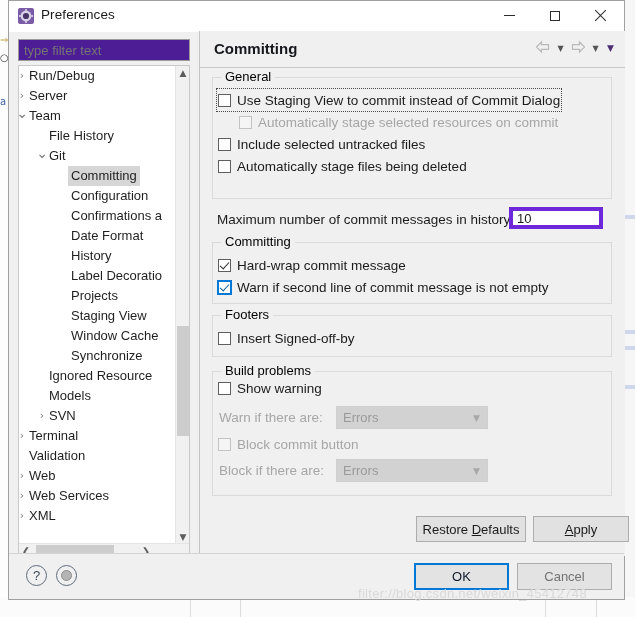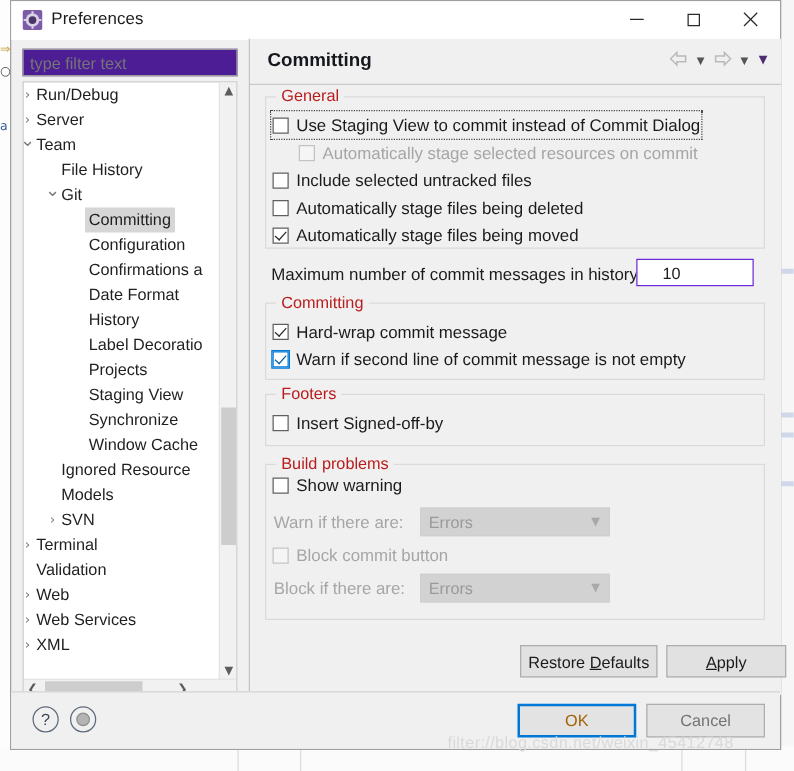--- a/index.html
+++ b/index.html
@@ -209,21 +209,21 @@
   .group {
     position: absolute;
     border: 1px solid #dadada;
     box-sizing: border-box;
   }
   .group > .glegend {
     position: absolute; left: 8px; top: -9px;
     background: #f0f0f0;
     padding: 0 4px;
     font-size: 13px;
-    color: #b91c1c;
+    color: #000000;
   }
 
   .row {
     position: absolute;
     height: 20px;
     display: flex;
     align-items: center;
     font-size: 13.5px;
     color: #1b1b1b;
     white-space: nowrap;
@@ -251,27 +251,27 @@
   .cb.focus.checked:after { border-color: #0b5fa4; }
   .cb.dis { border-color: #c3c3c3; background: #f5f5f5; }
 
   .focus-outline {
     outline: 1px dotted #4a4a4a;
     outline-offset: 1px;
   }
 
   .txtfield {
     height: 22px;
-    border: 1px solid #6d28d9;
+    border: 4px solid #6d28d9;
     background: #ffffff;
     box-sizing: border-box;
     font-family: "Liberation Sans", sans-serif;
     font-size: 13px;
     color: #1b1b1b;
-    padding: 0 20px;
+    padding: 0 4px;
     outline: none;
   }
 
   .combo {
     height: 23px;
     border: 1px solid #cfcfcf;
     background: #d2d2d2;
     box-sizing: border-box;
     display: flex; align-items: center;
     font-size: 13px;
@@ -320,21 +320,21 @@
     background: #b4b4b4; border: 1px solid #8d8d8d;
     box-sizing: border-box;
   }
   #ok-button {
     position: absolute; right: 115px; top: 9px;
     width: 95px; height: 27px;
     border: 2px solid #0078d7;
     background: #e3e3e3;
     box-sizing: border-box;
     display: flex; align-items: center; justify-content: center;
-    font-size: 13px; color: #a16207;
+    font-size: 13px; color: #0f172a;
   }
   #cancel-button {
     position: absolute; right: 12px; top: 9px;
     width: 95px; height: 27px;
     border: 1px solid #adadad;
     background: #e3e3e3;
     box-sizing: border-box;
     display: flex; align-items: center; justify-content: center;
     font-size: 13px; color: #737373;
   }
@@ -441,24 +441,24 @@
           <div class="tnode">
             <span class="tlabel" style="left: 49px;">Label Decoratio</span>
           </div>
           <div class="tnode">
             <span class="tlabel" style="left: 49px;">Projects</span>
           </div>
           <div class="tnode">
             <span class="tlabel" style="left: 49px;">Staging View</span>
           </div>
           <div class="tnode">
+            <span class="tlabel" style="left: 49px;">Window Cache</span>
+          </div>
+          <div class="tnode">
             <span class="tlabel" style="left: 49px;">Synchronize</span>
-          </div>
-          <div class="tnode">
-            <span class="tlabel" style="left: 49px;">Window Cache</span>
           </div>
           <div class="tnode">
             <span class="tlabel" style="left: 27px;">Ignored Resource</span>
           </div>
           <div class="tnode">
             <span class="tlabel" style="left: 27px;">Models</span>
           </div>
           <div class="tnode">
             <span class="twist" style="left: 16px;">›</span>
             <span class="tlabel" style="left: 27px;">SVN</span>
@@ -534,24 +534,20 @@
         <div class="row" style="left:5px; top:56px;">
           <span class="cb"></span>
           <span>Include selected untracked files</span>
         </div>
 
         <div class="row" style="left:5px; top:78px;">
           <span class="cb"></span>
           <span>Automatically stage files being deleted</span>
         </div>
 
-        <div class="row" style="left:5px; top:100px;">
-          <span class="cb checked"></span>
-          <span>Automatically stage files being moved</span>
-        </div>
       </div>
 
       <div class="row" style="left:17px; top:178px;">
         <span>Maximum number of commit messages in history:</span>
       </div>
       <input class="txtfield" type="text" style="position: absolute; left: 309px; top: 176px; width: 94px;" value="10">
 
       <div class="group" style="left:12px; top:211px; width:400px; height:62px;">
         <span class="glegend">Committing</span>
 

